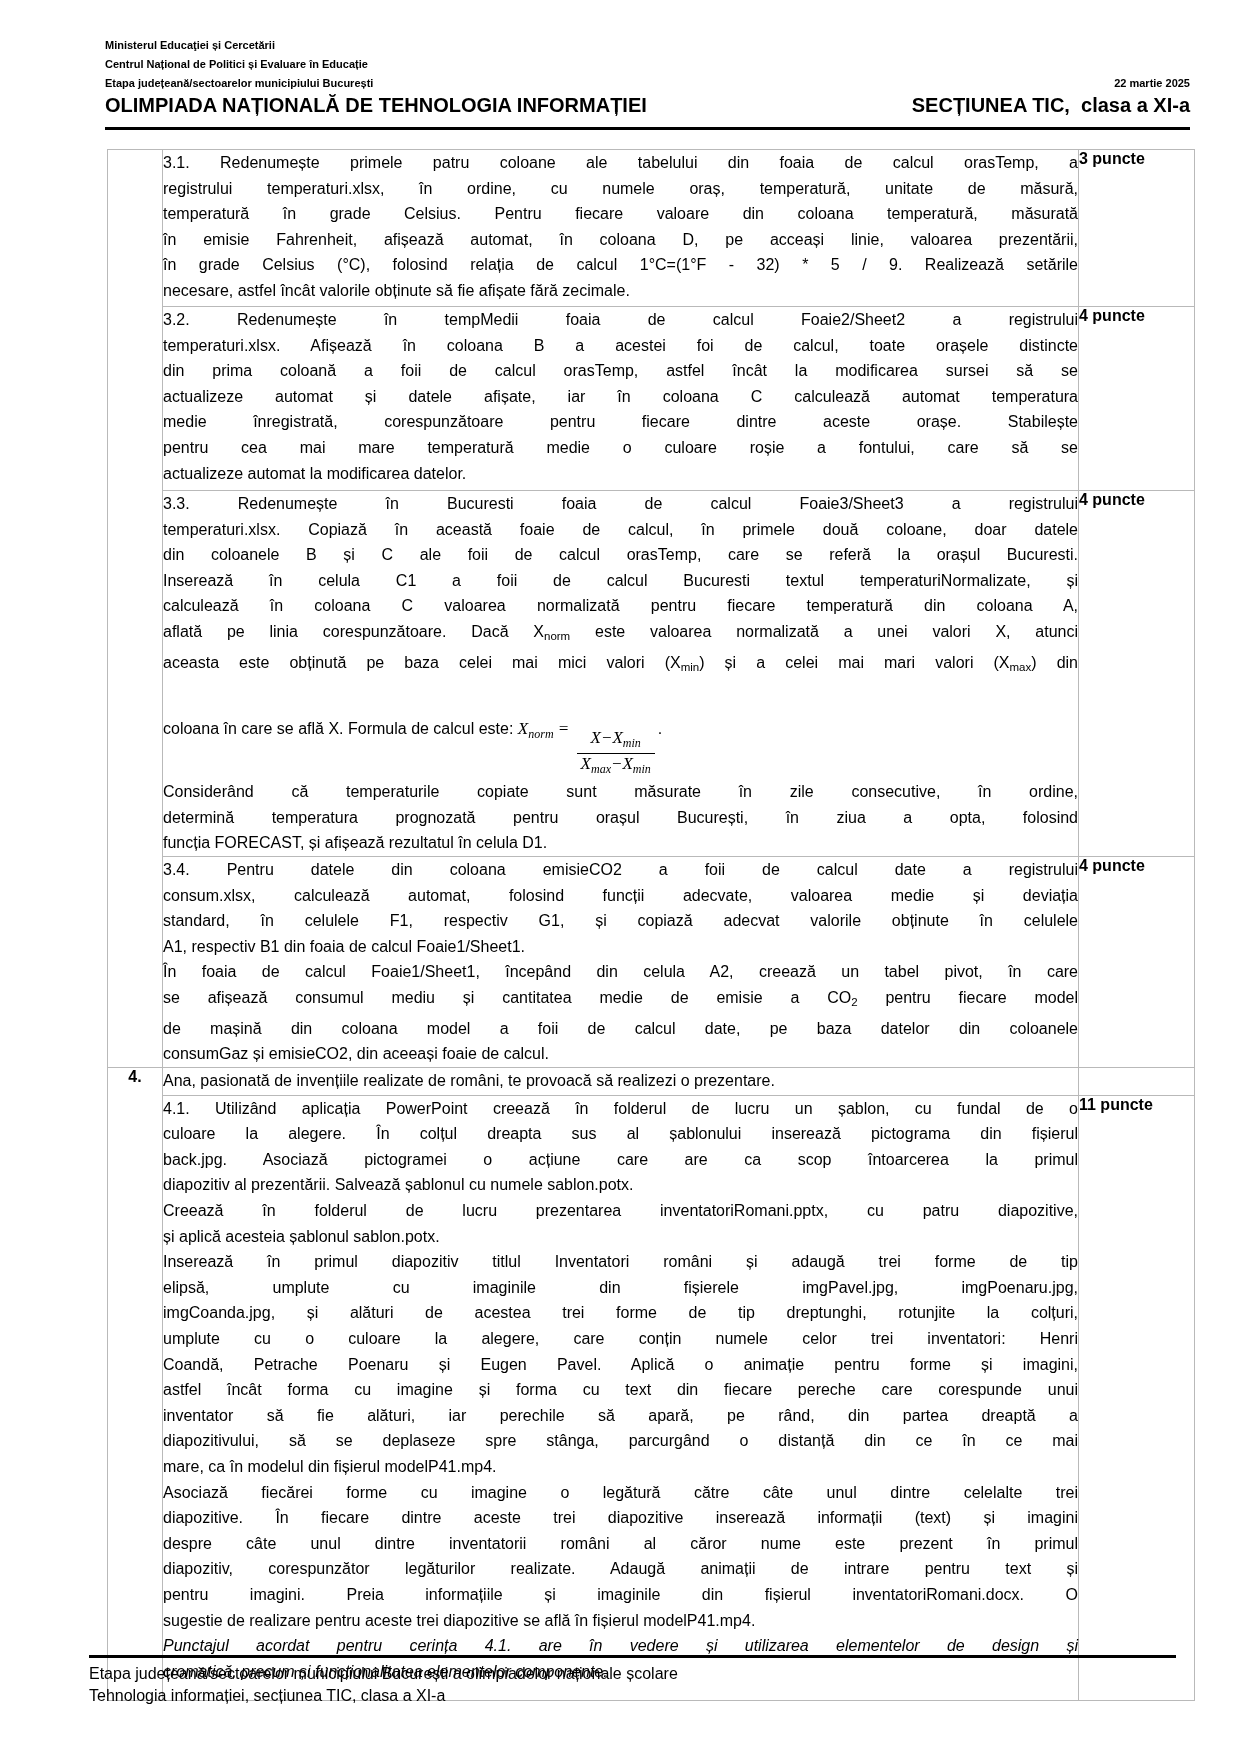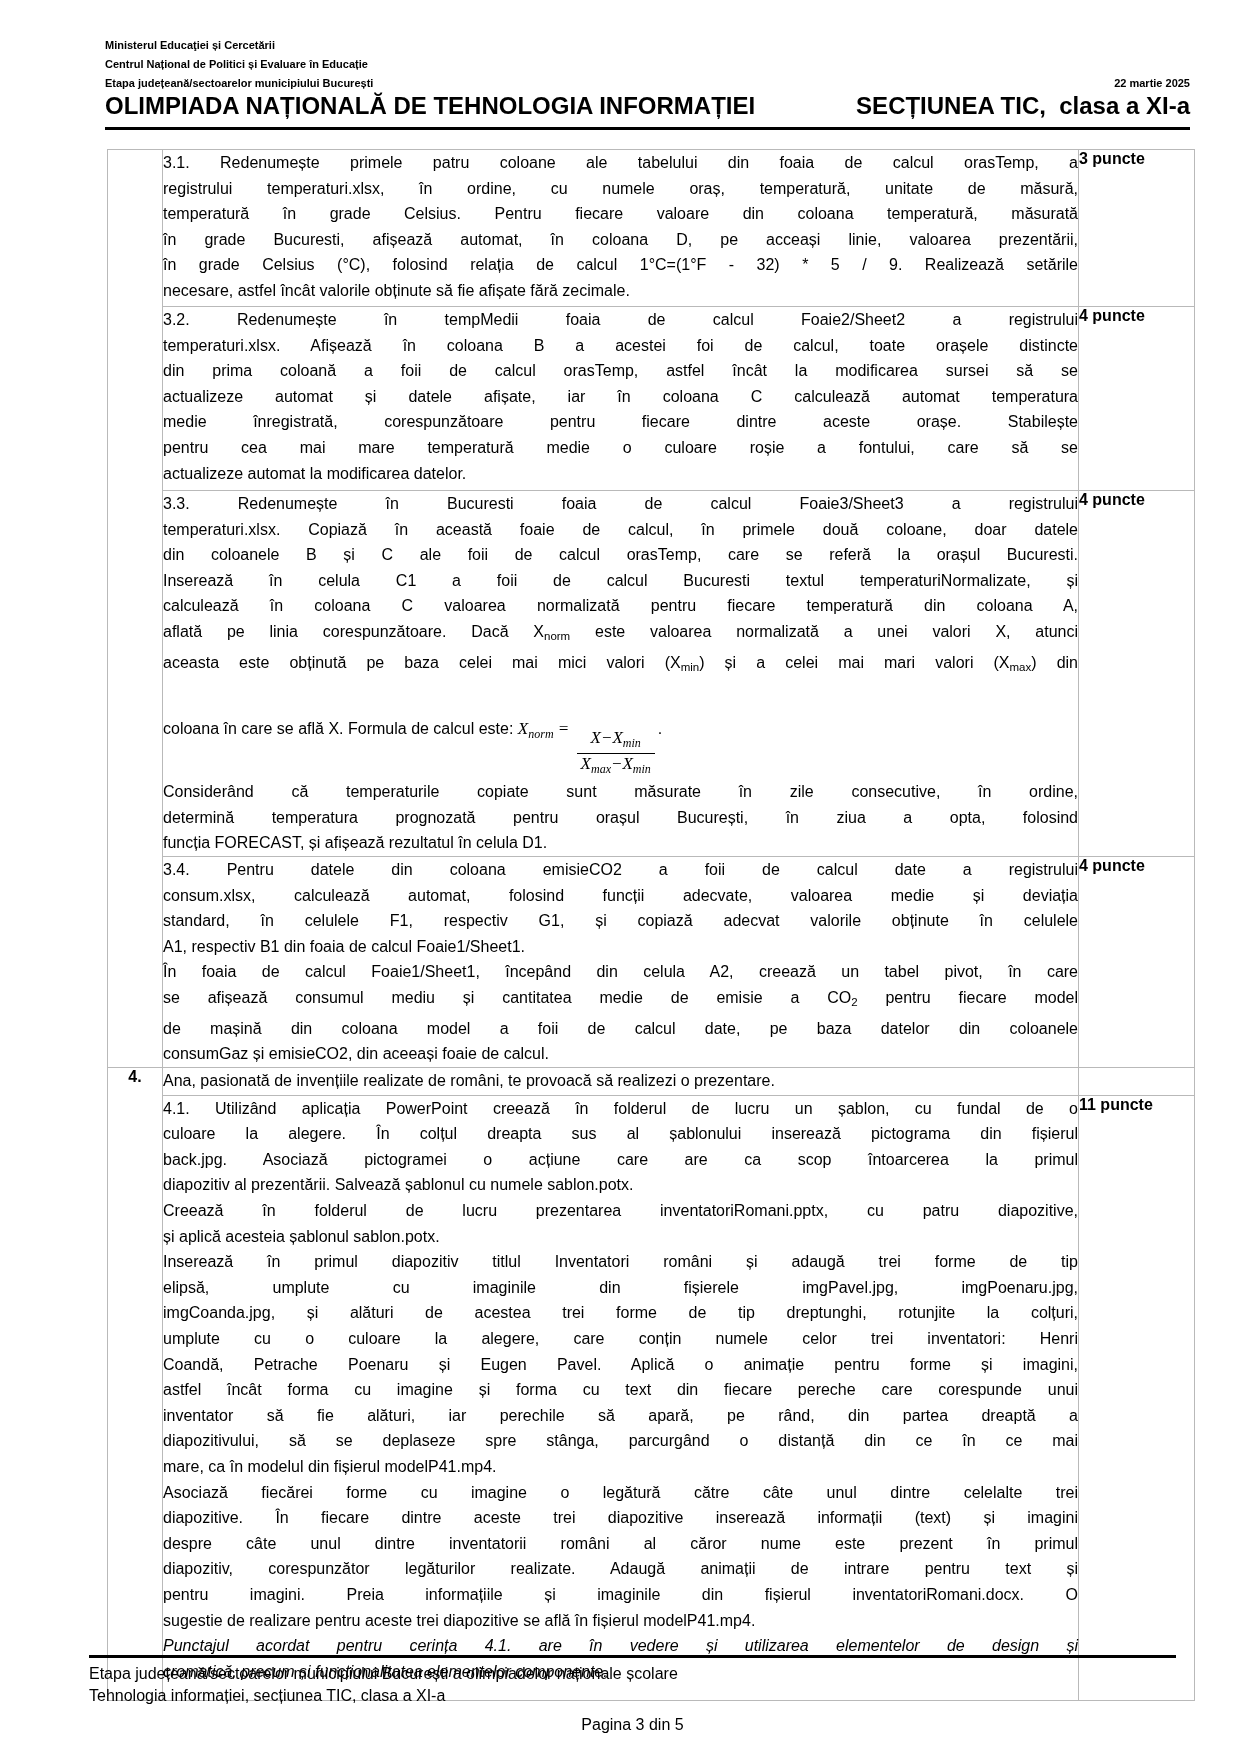--- a/index.html
+++ b/index.html
@@ -3,21 +3,21 @@
 <meta charset="utf-8">
 <style>
   html,body{margin:0;padding:0;}
   body{
     width:1241px;height:1755px;position:relative;background:#ffffff;color:#000;
     font-family:"Liberation Sans","DejaVu Sans",sans-serif;overflow:hidden;
   }
   .header{padding:36px 51px 0 105px;}
   .h-line{font-weight:bold;font-size:11px;line-height:19px;white-space:pre;}
   .h-row{display:flex;justify-content:space-between;align-items:flex-end;}
-  .h-title{font-size:24px;line-height:25px;font-weight:bold;white-space:pre;}
+  .h-title{font-size:20px;line-height:25px;font-weight:bold;white-space:pre;}
   .rule{height:3px;background:#000;margin:9px 51px 0 105px;}
   table.tasks{
     margin:19px 0 0 107px;border-collapse:collapse;table-layout:fixed;width:1087px;
   }
   table.tasks td{border:1px solid #b9b9b9;vertical-align:top;padding:0;}
   td.numcol{text-align:center;font-weight:bold;font-size:16px;padding-top:2px;}
   td.textcol{padding:2px 6px 0 8px;font-size:16px;line-height:25.6px;}
   td.ptscol{font-weight:bold;font-size:16px;padding:3px 2px 0 9px;}
   .line{text-align:justify;text-align-last:justify;}
   .line.last{text-align:left;text-align-last:auto;}
@@ -56,21 +56,21 @@
       <col style="width:916px">
       <col style="width:116px">
   </colgroup>
   <tbody>
       <tr style="height: 157px;">
         <td class="numcol" rowspan="4"></td>
         <td class="textcol">
           <div class="line"><span class="st-b">3.1.</span><span> Redenumește primele patru coloane ale tabelului din foaia de calcul </span><span class="st-b">orasTemp,</span><span> a</span></div>
           <div class="line"><span>registrului </span><span class="st-b">temperaturi.xlsx,</span><span> în ordine, cu numele </span><span class="st-b">oraș</span><span>, </span><span class="st-b">temperatură, unitate de măsură,</span></div>
           <div class="line"><span class="st-b">temperatură în grade Celsius.</span><span> Pentru fiecare valoare din coloana </span><span class="st-b">temperatură,</span><span> măsurată</span></div>
-          <div class="line"><span>în grade Bucuresti, afișează automat, în coloana </span><span class="st-b">D</span><span>, pe acceași linie, valoarea prezentării,</span></div>
+          <div class="line"><span>în emisie Fahrenheit, afișează automat, în coloana </span><span class="st-b">D</span><span>, pe acceași linie, valoarea prezentării,</span></div>
           <div class="line"><span>în grade Celsius (°C), folosind relația de calcul 1°C=(1°F - 32) * 5 / 9. Realizează setările</span></div>
           <div class="line last"><span>necesare, astfel încât valorile obținute să fie afișate fără zecimale.</span></div>
         </td>
         <td class="ptscol">3 puncte</td>
       </tr>
       <tr style="height: 184px;">
         <td class="textcol">
           <div class="line"><span class="st-b">3.2.</span><span> Redenumește în </span><span class="st-b">tempMedii</span><span> foaia de calcul </span><span class="st-b">Foaie2/Sheet2</span><span> a registrului</span></div>
           <div class="line"><span class="st-b">temperaturi.xlsx</span><span>. Afișează în coloana </span><span class="st-b">B</span><span> a acestei foi de calcul, toate orașele distincte</span></div>
           <div class="line"><span>din prima coloană a foii de calcul </span><span class="st-b">orasTemp</span><span>, astfel încât la modificarea sursei să se</span></div>
@@ -145,14 +145,13 @@
         </td>
         <td class="ptscol">11 puncte</td>
       </tr>
     </tbody>
 </table>
 
 <div class="footer">
   <div class="f-rule"></div>
   <div>Etapa județeană/sectoarelor municipiului București a olimpiadelor naționale școlare</div>
   <div>Tehnologia informației, secțiunea TIC, clasa a XI-a</div>
-  <div class="f-page">Pagina 3 din 5</div>
 </div>
 
 </body></html>

